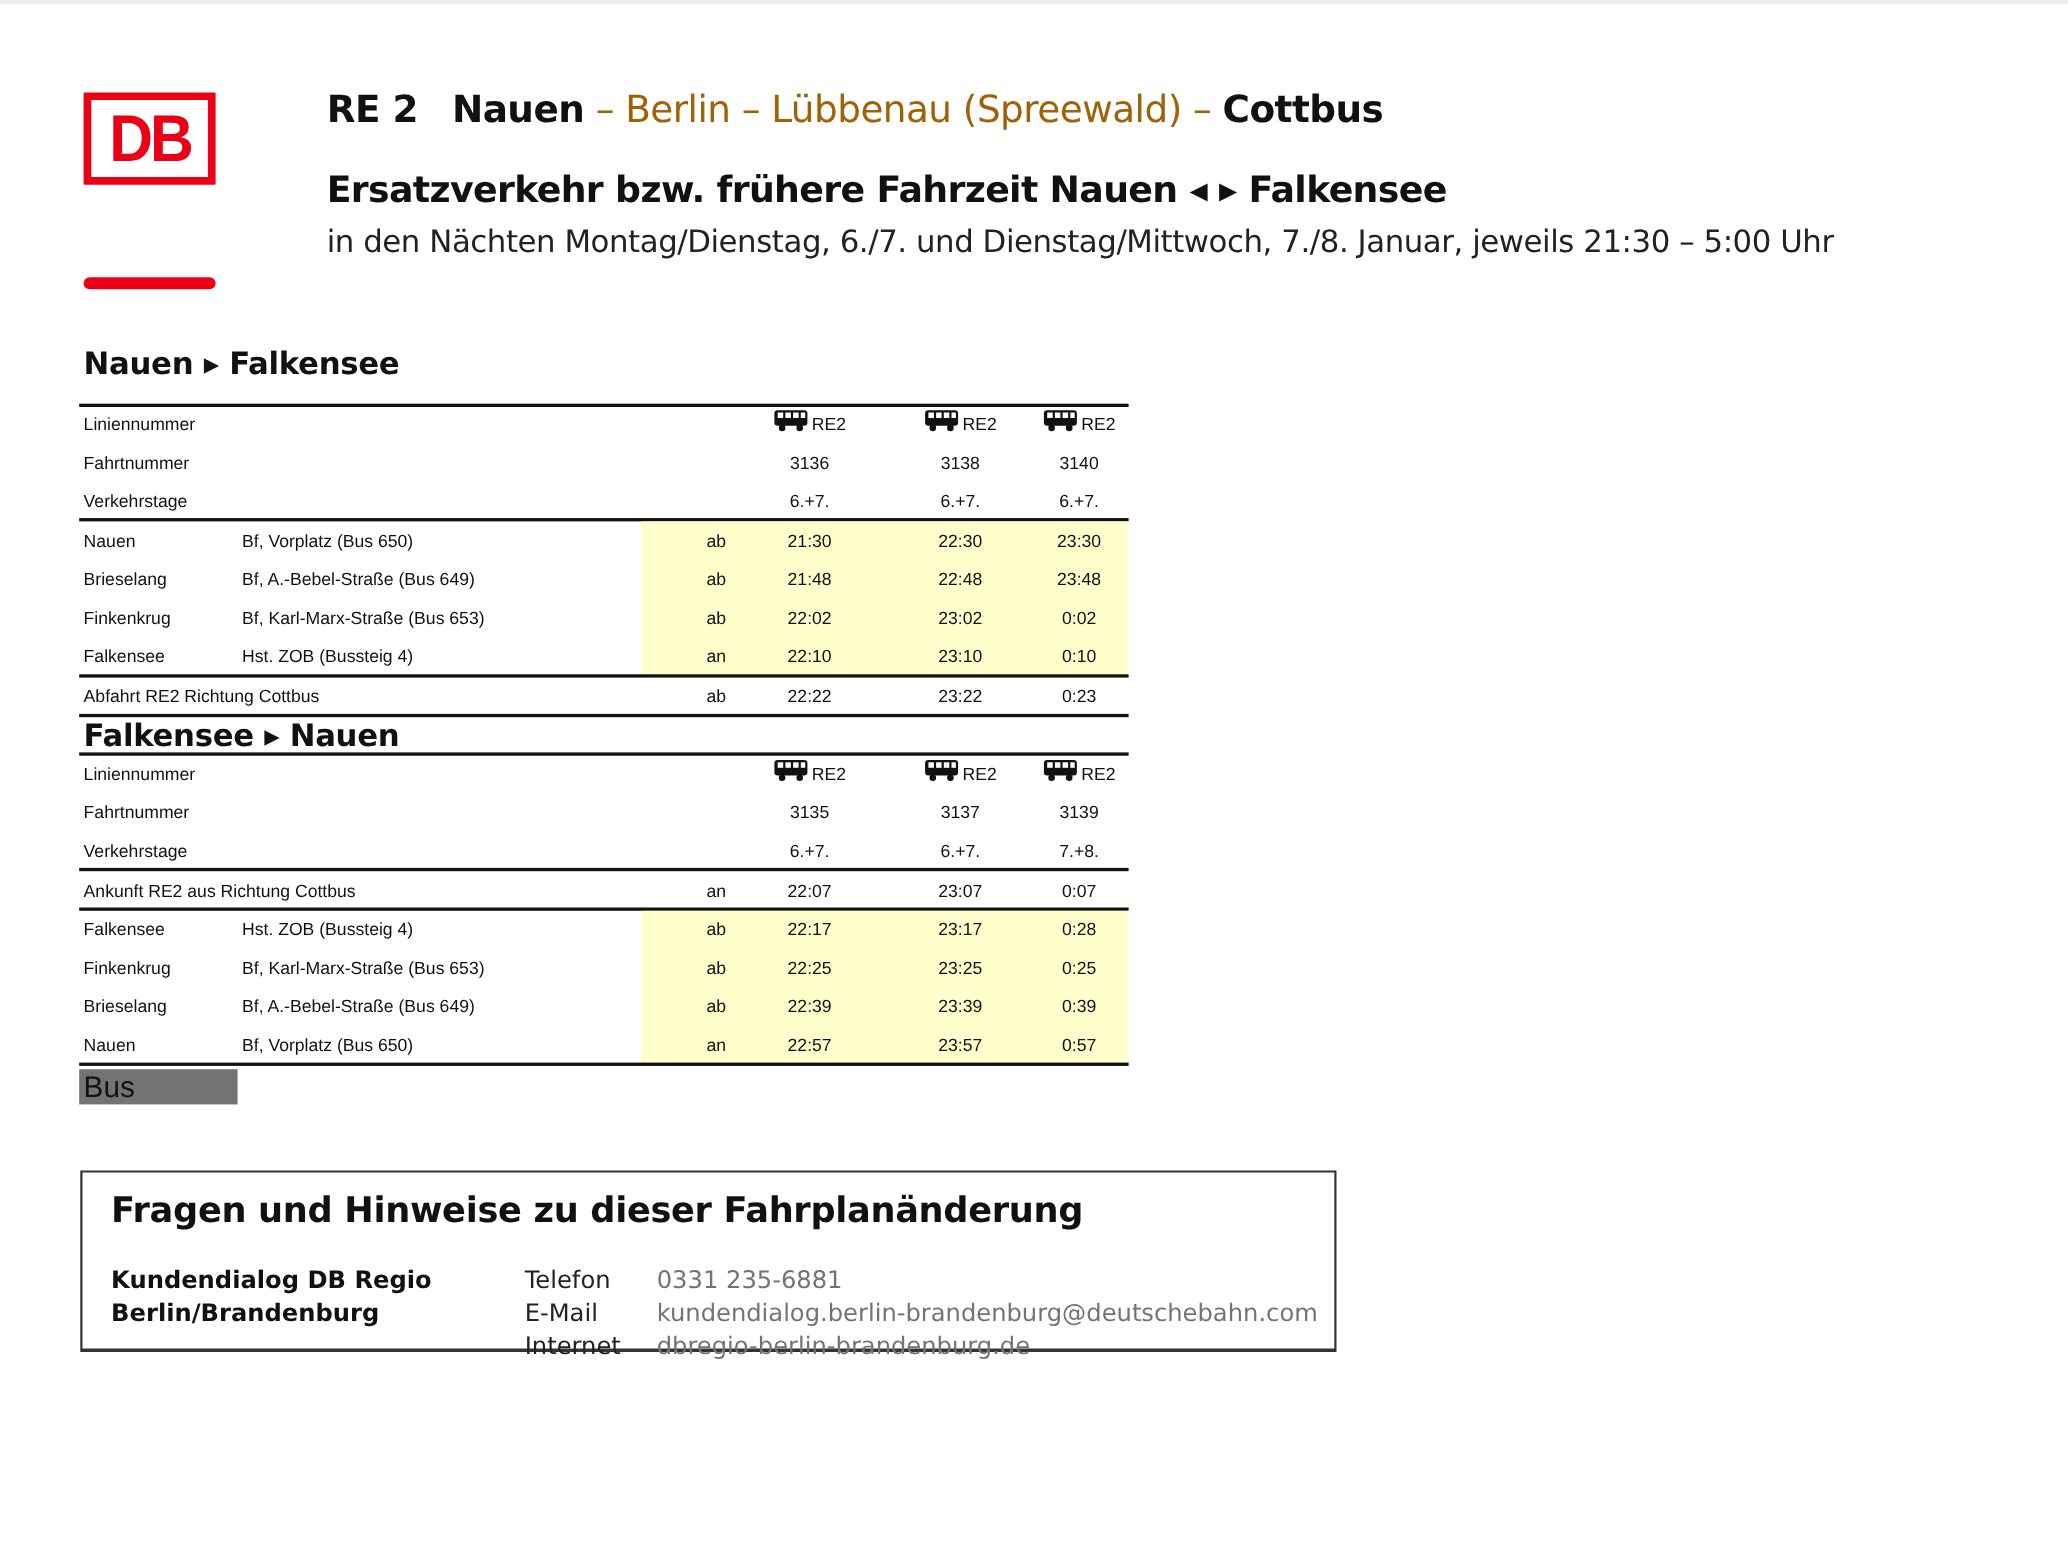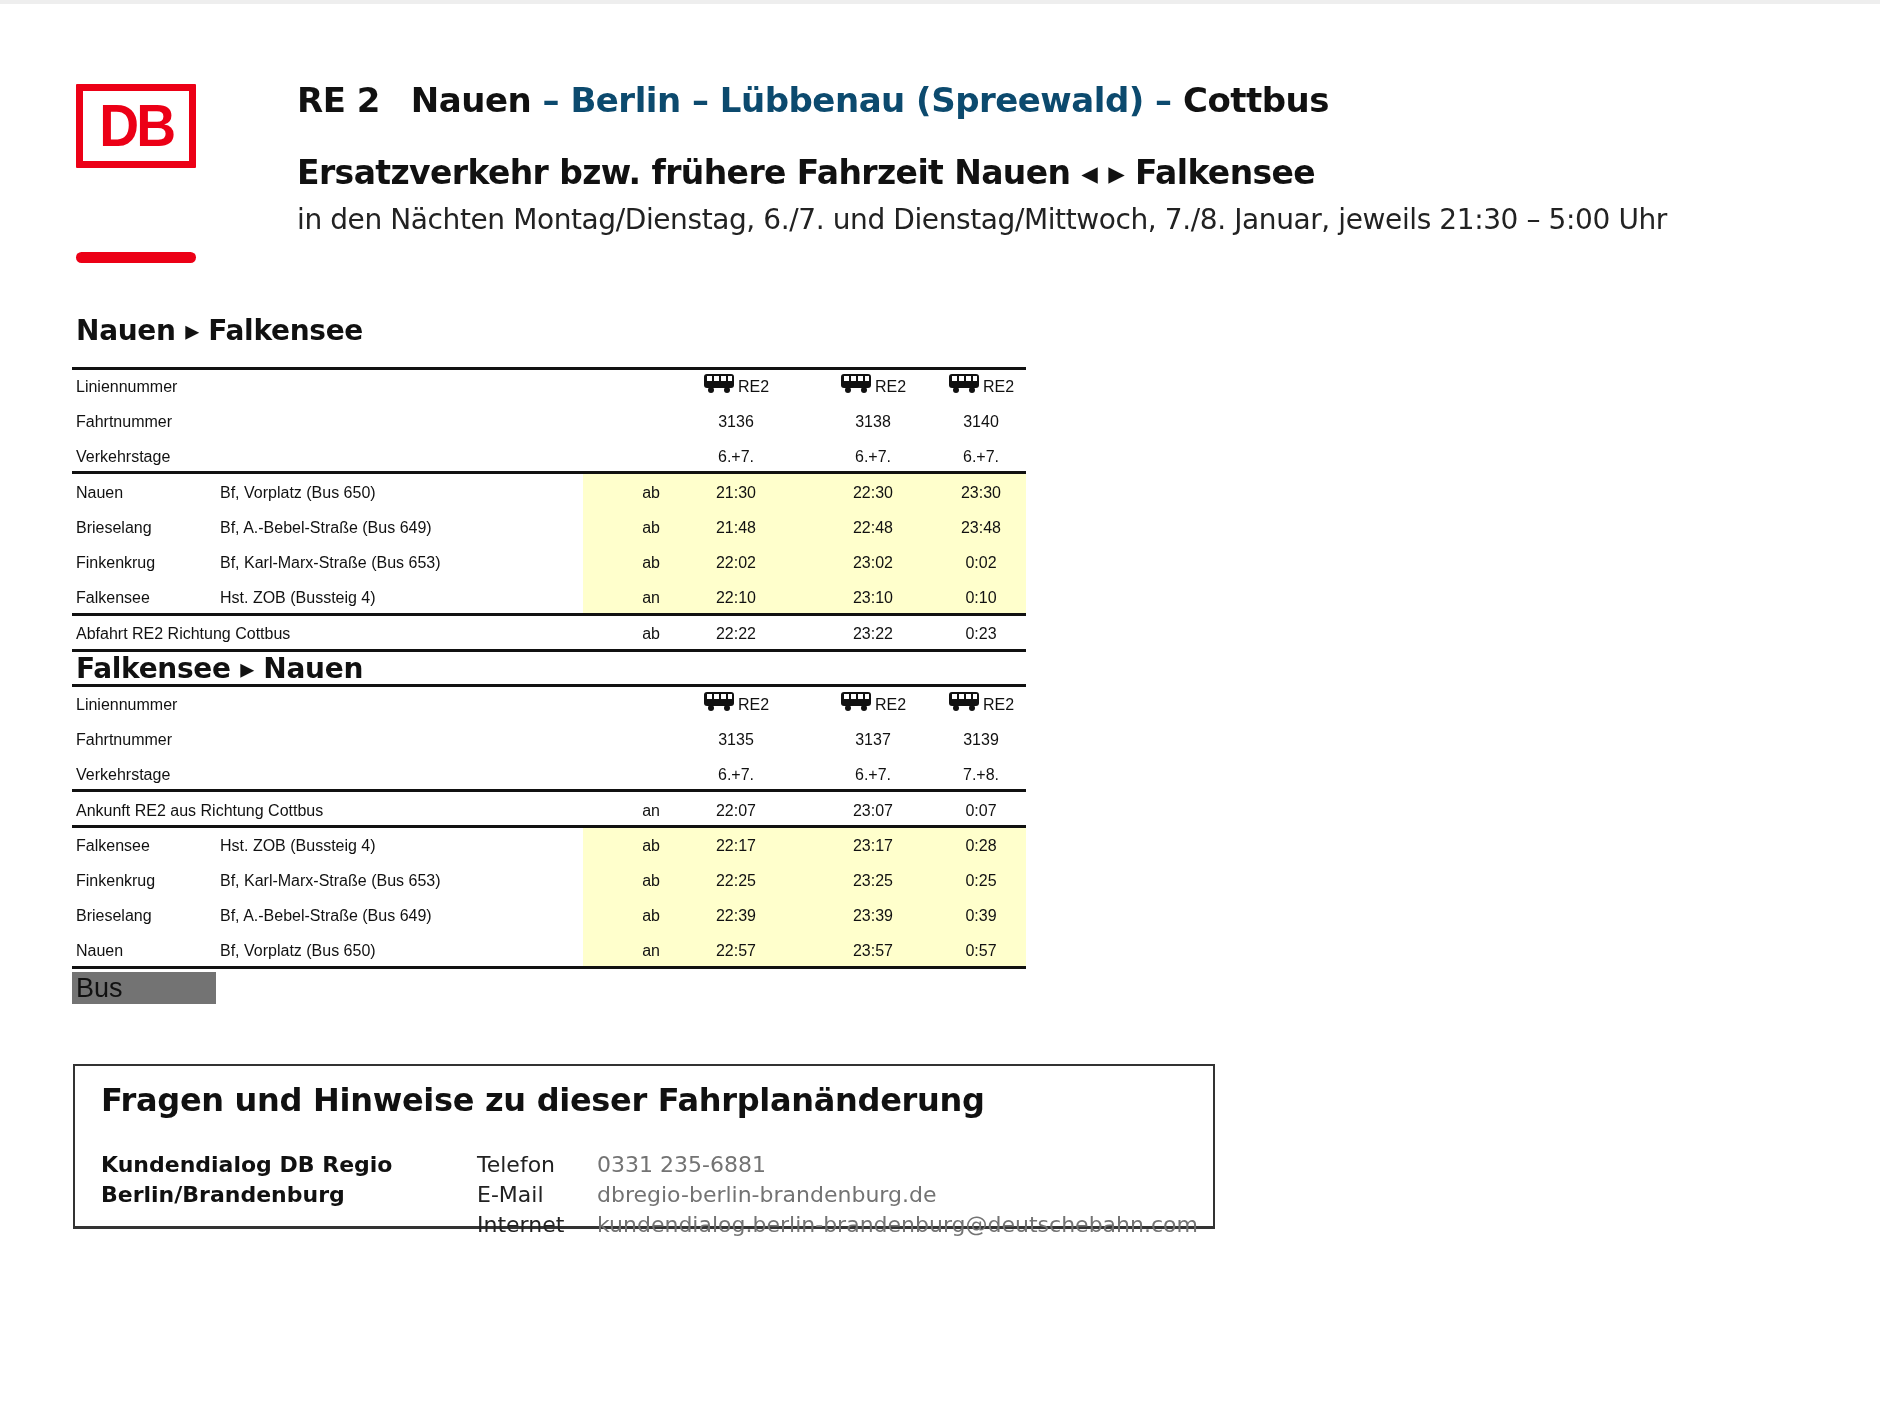--- a/index.html
+++ b/index.html
@@ -13,21 +13,21 @@
           display:flex; align-items:center; justify-content:center; }
   .logo span { color:#ec0016; font-family:"Liberation Sans", sans-serif; font-weight:bold;
                font-size:60px; letter-spacing:-3px; line-height:1; transform:scaleX(0.92); }
   .redbar { position:absolute; left:76px; top:252px; width:120px; height:11px;
             background:#ec0016; border-radius:6px; }
 
   
   .title { position:absolute; left:297px; top:80px; font-size:34px; white-space:nowrap;
            font-family:"DejaVu Sans", sans-serif; letter-spacing:-0.5px; }
   .title b { font-weight:bold; }
-  .title .light { font-weight:bold; color:#0c4a6e; }
+  .title .light { font-weight:normal; color:#a16207; }
   .subtitle { position:absolute; left:297px; top:153px; font-size:33px; font-weight:bold;
               white-space:nowrap; font-family:"DejaVu Sans", sans-serif; letter-spacing:-0.6px; }
   .subline { position:absolute; left:297px; top:203px; font-size:28px; white-space:nowrap;
              font-family:"DejaVu Sans", sans-serif; letter-spacing:-0.4px; color:#222; }
   .sec-title { position:absolute; left:76px; font-size:28px; font-weight:bold;
                font-family:"DejaVu Sans", sans-serif; letter-spacing:-0.3px; }
   .hline { position:absolute; left:72px; width:954px; height:3px; background:#111; }
   .row { position:absolute; left:72px; width:954px; height:35px; }
   .row .c { position:absolute; top:0; line-height:35px; white-space:nowrap; }
   .c-label { left:4px; }
@@ -263,16 +263,16 @@
     <div>Kundendialog DB Regio</div>
     <div>Berlin/Brandenburg</div>
   </div>
   <div class="info-lbl">
     <div>Telefon</div>
     <div>E-Mail</div>
     <div>Internet</div>
   </div>
   <div class="info-val">
     <div><a>0331 235-6881</a></div>
+    <div><a>kundendialog.berlin-brandenburg@deutschebahn.com</a></div>
     <div><a>dbregio-berlin-brandenburg.de</a></div>
-    <div><a>kundendialog.berlin-brandenburg@deutschebahn.com</a></div>
   </div>
 </div>
 
 </body></html>

